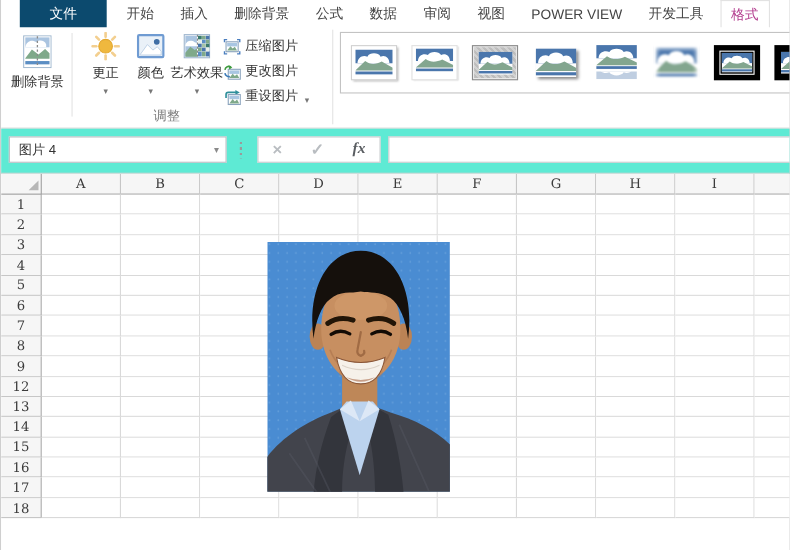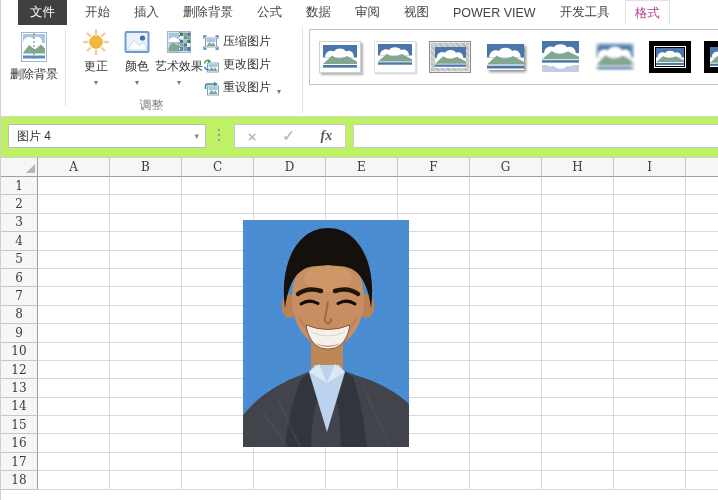--- a/index.html
+++ b/index.html
@@ -1,20 +1,20 @@
 <!DOCTYPE html>
 <html><head>
 <meta charset="utf-8">
 <style>
   html,body{margin:0;padding:0;background:#888;}
   .app{position:relative;width:718px;height:500px;background:#fff;overflow:hidden;
        font-family:"Liberation Sans",sans-serif;border-left:1px solid #cfcfcf;box-sizing:border-box;}
   
   .tabbar{position:absolute;left:0;top:0;right:0;height:25px;background:#fff;display:flex;align-items:stretch;}
-  .tab-file{margin-left:17px;background:#404040;color:#fff;font-size:12.5px;display:flex;align-items:center;padding:0 12px;}
+  .tab-file{margin-left:17px;background:#0c4a6e;color:#fff;font-size:12.5px;display:flex;align-items:center;padding:0 27px;}
   #tabs{display:flex;margin-left:6px;text-align:center;}
   .rtab{display:flex;align-items:center;padding:0 9px;margin:0 3px;font-size:12.5px;color:#444;white-space:nowrap;}
   .rtab.active{color:#b43e8f;background:#fff;border:1px solid #e2e2e2;border-bottom:none;}
   
   .ribbon{position:absolute;left:0;top:25px;right:0;height:91px;background:#fff;border-bottom:1px solid #d5d5d5;}
   .vsep{position:absolute;width:1px;background:#e3e3e3;}
   .btn-big{position:absolute;left:6px;top:3px;width:54px;height:82px;display:flex;flex-direction:column;align-items:center;}
   .btn-big .bicon{margin-top:3px;height:32px;display:flex;align-items:center;}
   .btn-lbl{font-size:12px;color:#333;margin-top:3px;white-space:nowrap;}
   .btn-menu{position:absolute;top:3px;display:flex;flex-direction:column;align-items:center;}
@@ -37,21 +37,21 @@
   .t-shadow svg{filter:drop-shadow(2px 2px 1.5px rgba(0,0,0,.45));}
   .t-reflect{flex-direction:column;justify-content:flex-start;}
   .refl{height:7px;overflow:hidden;transform:scaleY(-1);opacity:.35;margin-top:1px;}
   .t-soft{overflow:hidden;}
   .t-soft svg{filter:blur(1.1px);}
   .softglow{position:absolute;inset:0;box-shadow:inset 0 0 4px 3px #fff;}
   .t-double{background:#000;}
   .dinner{border:1px solid #fff;padding:1px;display:flex;}
   .t-thick{background:#000;}
   
-  .fbar{position:absolute;left:0;top:117px;right:0;height:40px;background:#bef264;border-bottom:1px solid #d0d0d0;}
+  .fbar{position:absolute;left:0;top:117px;right:0;height:40px;background:#5eead4;border-bottom:1px solid #d0d0d0;}
   .namebox{position:absolute;left:7px;top:7px;width:198px;height:24px;background:#fff;border:1px solid #b9bdc2;
            box-sizing:border-box;display:flex;align-items:center;font-size:12px;color:#333;padding-left:8px;}
   .nb-dd{margin-left:auto;margin-right:6px;color:#8a8a8a;font-size:9px;}
   .grip{position:absolute;left:217px;top:12px;width:2px;height:15px;
         background:repeating-linear-gradient(#9a9a9a 0 2px,transparent 2px 5px);}
   .fxbox{position:absolute;left:233px;top:7px;width:112px;height:24px;background:#fff;border:1px solid #c6cacd;
          box-sizing:border-box;display:flex;align-items:center;justify-content:space-around;}
   .fx-cancel,.fx-enter{color:#b9bdc1;font-size:15px;font-weight:bold;}
   .fx-fn{font-family:Liberation Serif, serif;font-style:italic;font-weight:bold;color:#595d61;font-size:14px;}
   .finput{position:absolute;left:352px;top:7px;right:0;height:24px;background:#fff;border:1px solid #c6cacd;
@@ -446,33 +446,20 @@
           <div class="cell"></div>
           <div class="cell"></div>
           <div class="cell"></div>
           <div class="cell"></div>
           <div class="cell"></div>
           <div class="cell"></div>
           <div class="cell"></div>
           <div class="cell celllast"></div>
         </div>
         <div class="grow">
-          <div class="rh">10</div>
-          <div class="cell"></div>
-          <div class="cell"></div>
-          <div class="cell"></div>
-          <div class="cell"></div>
-          <div class="cell"></div>
-          <div class="cell"></div>
-          <div class="cell"></div>
-          <div class="cell"></div>
-          <div class="cell"></div>
-          <div class="cell celllast"></div>
-        </div>
-        <div class="grow">
           <div class="rh">12</div>
           <div class="cell"></div>
           <div class="cell"></div>
           <div class="cell"></div>
           <div class="cell"></div>
           <div class="cell"></div>
           <div class="cell"></div>
           <div class="cell"></div>
           <div class="cell"></div>
           <div class="cell"></div>

